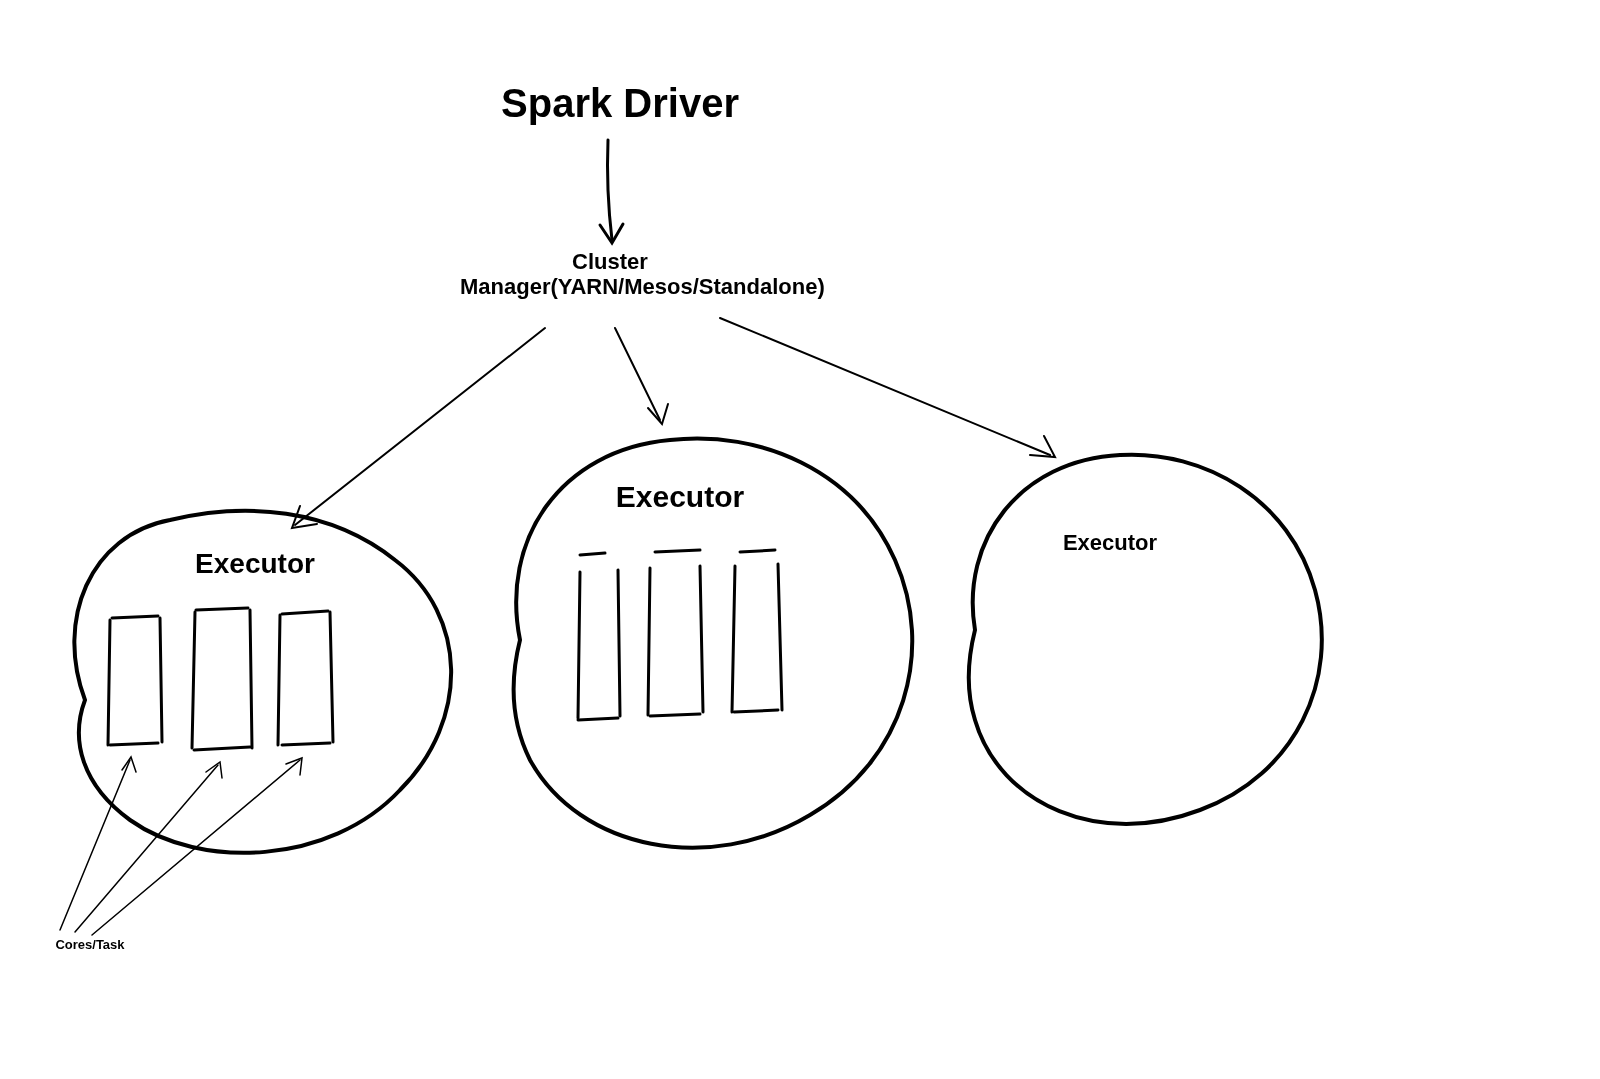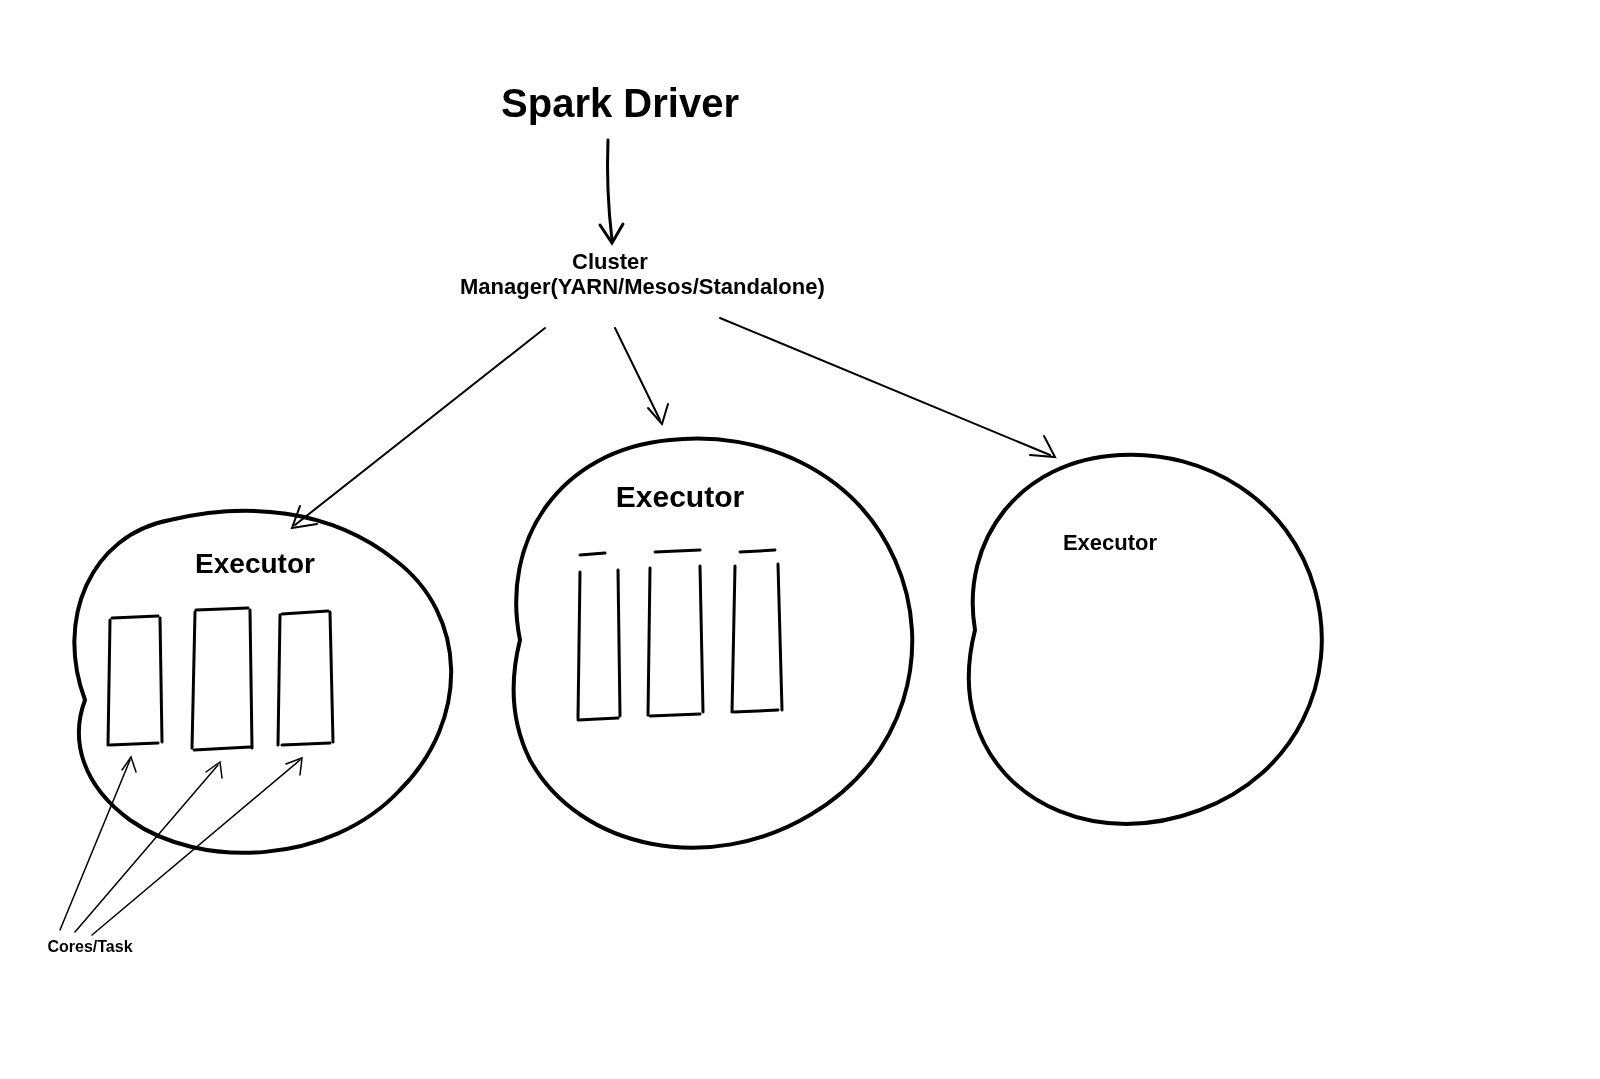--- a/index.html
+++ b/index.html
@@ -38,21 +38,21 @@
 
   <div class="label" style="left:460px; top:249px; width:300px; font-size:22px; white-space:pre-line;">Cluster
 Manager(YARN/Mesos/Standalone)</div>
 
   <div class="label" style="left:165px; top:548px; width:180px; font-size:28px;">Executor</div>
 
   <div class="label" style="left:590px; top:480px; width:180px; font-size:30px;">Executor</div>
 
   <div class="label" style="left:1030px; top:530px; width:160px; font-size:22px;">Executor</div>
 
-  <div class="label" style="left:30px; top:938px; width:120px; font-size:16px;">Cores/Task</div>
+  <div class="label" style="left:30px; top:938px; width:120px; font-size:13px;">Cores/Task</div>
 
   <svg width="1600" height="1079" viewBox="0 0 1600 1079">
 
     <g stroke="#000" stroke-width="3" fill="none" stroke-linecap="round">
       <path d="M608 140 Q 606 190 612 240"></path>
       <path d="M600 225 L612 243 L623 224"></path>
     </g>
 
     <g stroke="#000" stroke-width="2" fill="none" stroke-linecap="round">
       <path d="M545 328 L295 525"></path>

